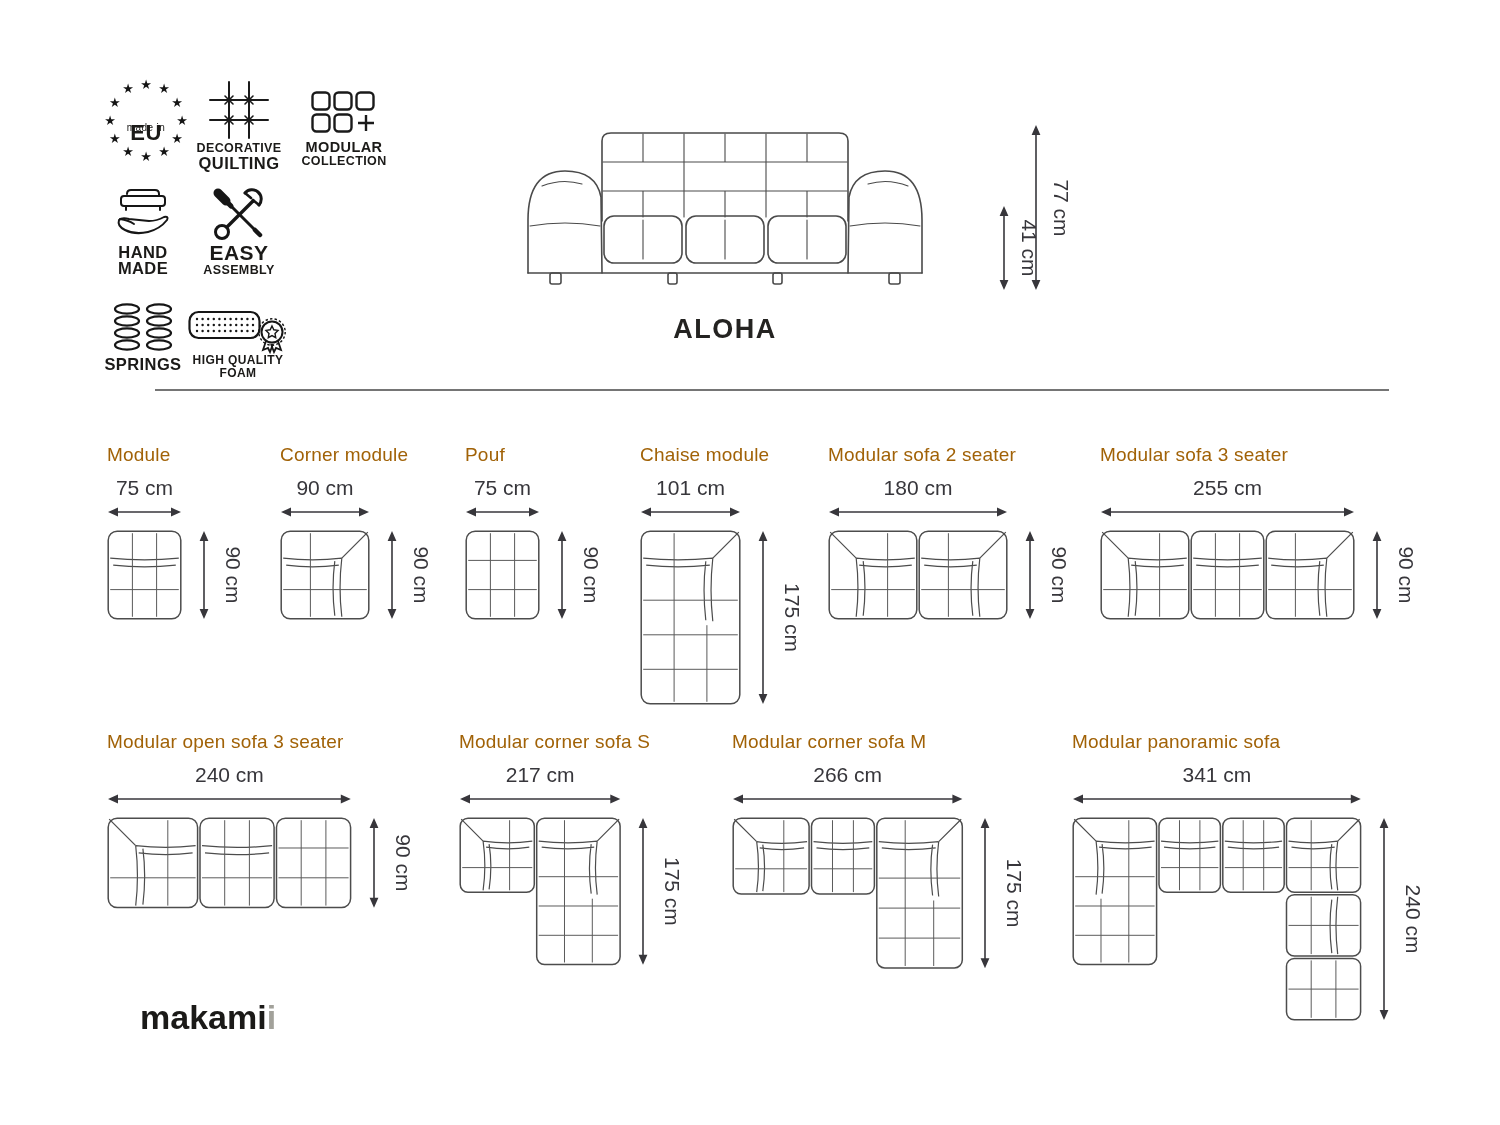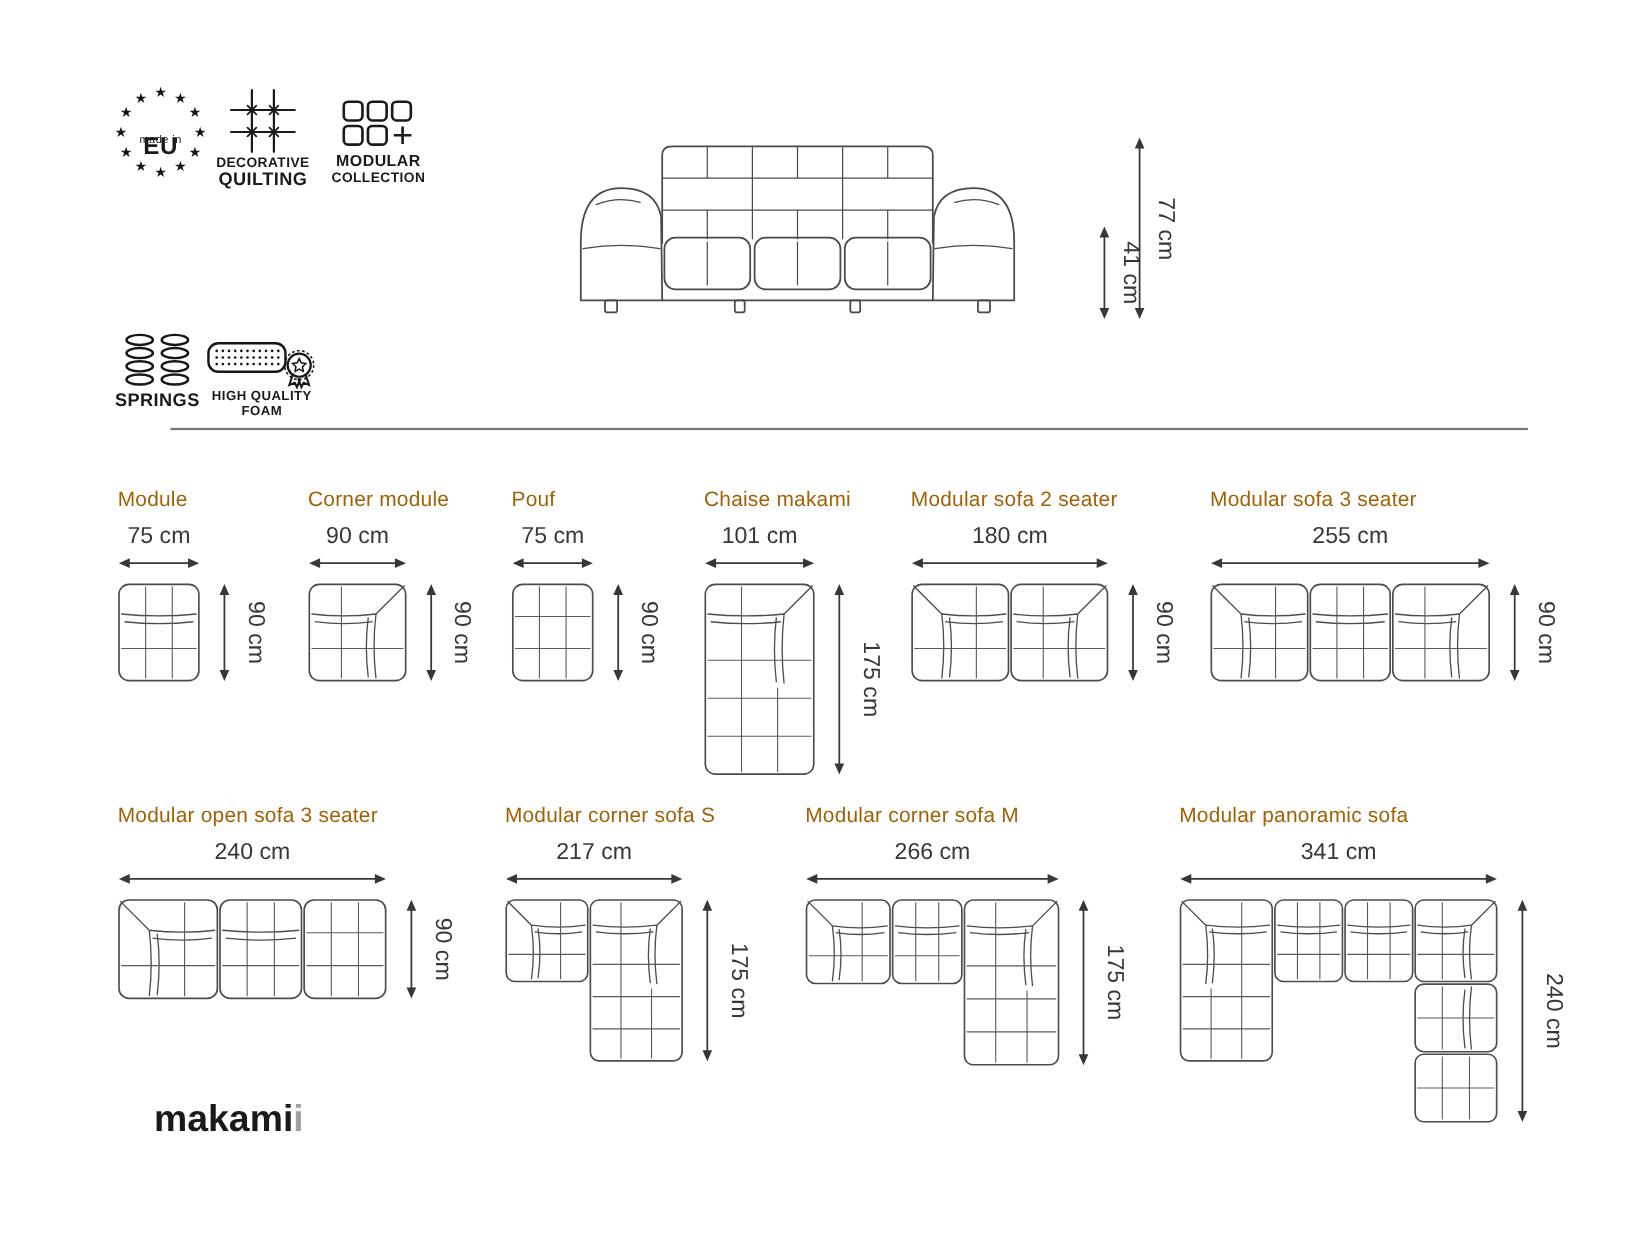--- a/index.html
+++ b/index.html
@@ -67,21 +67,50 @@
         <rect x="45.5" y="1.5" width="17" height="17" rx="4"></rect>
         <rect x="1.5" y="23.5" width="17" height="17" rx="4"></rect>
         <rect x="23.5" y="23.5" width="17" height="17" rx="4"></rect>
         <path d="M47,32 L63,32 M55,24 L55,40"></path>
       </g>
     </svg>
     <div class="bl" style="top:64px;font-size:14.5px;">MODULAR</div>
     <div class="bl" style="top:79px;font-size:12.5px;">COLLECTION</div>
   </div>
 
-
+  <div class="badge" style="left:102px;top:186px;width:82px;height:100px;">
+    <svg width="58" height="50" style="left:12px;top:2px;" viewBox="0 0 58 50">
+      <g fill="none" stroke="#161616" stroke-width="2" stroke-linecap="round" stroke-linejoin="round">
+        <path d="M13,6 Q13,2 17,2 L41,2 Q45,2 45,6 L45,8"></path>
+        <path d="M10,8 Q7,8 7,11 L7,15 Q7,18 10,18 L48,18 Q51,18 51,15 L51,11 Q51,8 48,8 Z"></path>
+        <path d="M12,18 L12,22 M46,18 L46,22"></path>
+        <path d="M5,32 Q3,38 11,42 Q21,47 34,44 Q46,41 53,32 Q55,28 50,29 Q43,33 35,33 L15,31 Q8,29 5,32 Z"></path>
+        <path d="M6,31 Q14,32 20,36"></path>
+      </g>
+    </svg>
+    <div class="bl" style="top:58px;font-size:16.5px;">HAND</div>
+    <div class="bl" style="top:74px;font-size:16.5px;">MADE</div>
+  </div>
+
+  <div class="badge" style="left:194px;top:186px;width:90px;height:100px;">
+    <svg width="56" height="54" style="left:17px;top:0px;" viewBox="0 0 56 54">
+      <g stroke="#161616" fill="none" stroke-linecap="round">
+        <line x1="7" y1="7" x2="15" y2="15" stroke-width="9"></line>
+        <line x1="15" y1="15" x2="20" y2="20" stroke-width="5"></line>
+        <line x1="20" y1="20" x2="44" y2="44" stroke-width="3"></line>
+        <line x1="44" y1="44" x2="49" y2="49" stroke-width="4.5"></line>
+        <line x1="42" y1="15" x2="16" y2="41" stroke-width="3.4"></line>
+        <path d="M34,7 a9,9 0 1 1 14,12" stroke-width="3"></path>
+        <path d="M34,7 l6,5 M48,19 l-6,-5" stroke-width="2.6"></path>
+        <circle cx="11" cy="46" r="6.5" stroke-width="3"></circle>
+      </g>
+    </svg>
+    <div class="bl" style="top:56px;font-size:21px;">EASY</div>
+    <div class="bl" style="top:78px;font-size:12.5px;">ASSEMBLY</div>
+  </div>
 
   <div class="badge" style="left:102px;top:300px;width:82px;height:84px;">
     <svg width="64" height="50" style="left:9px;top:2px;" viewBox="0 0 64 50">
       <g fill="none" stroke="#161616" stroke-width="2.2">
         <ellipse cx="16" cy="7" rx="12" ry="4.6"></ellipse>
           <ellipse cx="16" cy="19" rx="12" ry="4.6"></ellipse>
         <ellipse cx="16" cy="31" rx="12" ry="4.6"></ellipse>
           <ellipse cx="16" cy="43" rx="12" ry="4.6"></ellipse>
         <ellipse cx="48" cy="7" rx="12" ry="4.6"></ellipse>
           <ellipse cx="48" cy="19" rx="12" ry="4.6"></ellipse>
@@ -164,20 +193,21 @@
   </svg>
   <svg id="hero-dims" width="80" height="178" style="left:990px;top:122px;" viewBox="0 0 80 178">
       <line x1="14" y1="92" x2="14" y2="160" stroke="#37363b" stroke-width="1.6"></line>
       <path d="M14,84 L9.6,94 L18.4,94 Z M14,168 L9.6,158 L18.4,158 Z" fill="#37363b"></path>
       <text x="32" y="126" transform="rotate(90 32 126)" text-anchor="middle" font-size="21" fill="#37363b">41 cm</text>
       <line x1="46" y1="11" x2="46" y2="160" stroke="#37363b" stroke-width="1.6"></line>
       <path d="M46,3 L41.6,13 L50.4,13 Z M46,168 L41.6,158 L50.4,158 Z" fill="#37363b"></path>
       <text x="64" y="86" transform="rotate(90 64 86)" text-anchor="middle" font-size="21" fill="#37363b">77 cm</text>
     </svg>
 
+  <div id="title">ALOHA</div>
 
   <div id="divider"></div>
 
   <div id="products">
       <div class="product" style="left: 107px; top: 444px;">
         <div class="pname">Module</div>
         <div class="dimh" style="width: 75px;">75 cm</div>
         <svg width="75.0" height="16" style="left: 0px; top: 60px;">
           <line x1="9" y1="8" x2="66.0" y2="8" stroke="#37363b" stroke-width="1.6"></line>
           <path d="M1,8 L11,3.6 L11,12.4 Z M74.0,8 L64.0,3.6 L64.0,12.4 Z" fill="#37363b"></path>
@@ -232,21 +262,21 @@
           <path fill="none" stroke="#4c4c4c" stroke-width="1.2" d=""></path>
           <path fill="none" stroke="#5a5a5a" stroke-width="1" d="M25.4,3.2 L25.4,86.8 M49.6,3.2 L49.6,86.8 M3.2,30.4 L71.8,30.4 M3.2,59.6 L71.8,59.6 "></path>
         </svg>
         <svg width="52" height="90.0" style="left: 85px; top: 86px;">
           <line x1="12" y1="9" x2="12" y2="81.0" stroke="#37363b" stroke-width="1.6"></line>
           <path d="M12,1 L7.6,11 L16.4,11 Z M12,89.0 L7.6,79.0 L16.4,79.0 Z" fill="#37363b"></path>
           <text x="34" y="45.0" transform="rotate(90 34 45.0)" text-anchor="middle" font-size="21" fill="#37363b">90 cm</text>
         </svg>
       </div>
       <div class="product" style="left: 640px; top: 444px;">
-        <div class="pname">Chaise makami</div>
+        <div class="pname">Chaise module</div>
         <div class="dimh" style="width: 101px;">101 cm</div>
         <svg width="101.0" height="16" style="left: 0px; top: 60px;">
           <line x1="9" y1="8" x2="92.0" y2="8" stroke="#37363b" stroke-width="1.6"></line>
           <path d="M1,8 L11,3.6 L11,12.4 Z M100.0,8 L90.0,3.6 L90.0,12.4 Z" fill="#37363b"></path>
         </svg>
         <svg width="105.0" height="179.0" viewBox="-2 -2 105.0 179.0" style="left: -2px; top: 84px;">
           <g fill="none" stroke="#4c4c4c" stroke-width="1.5">
             <rect x="1.2" y="1.2" width="98.6" height="172.6" rx="9.0"></rect>
           </g>
           <path fill="none" stroke="#4c4c4c" stroke-width="1.2" d="M98.8,2.2 L72.8,28.2 "></path>

